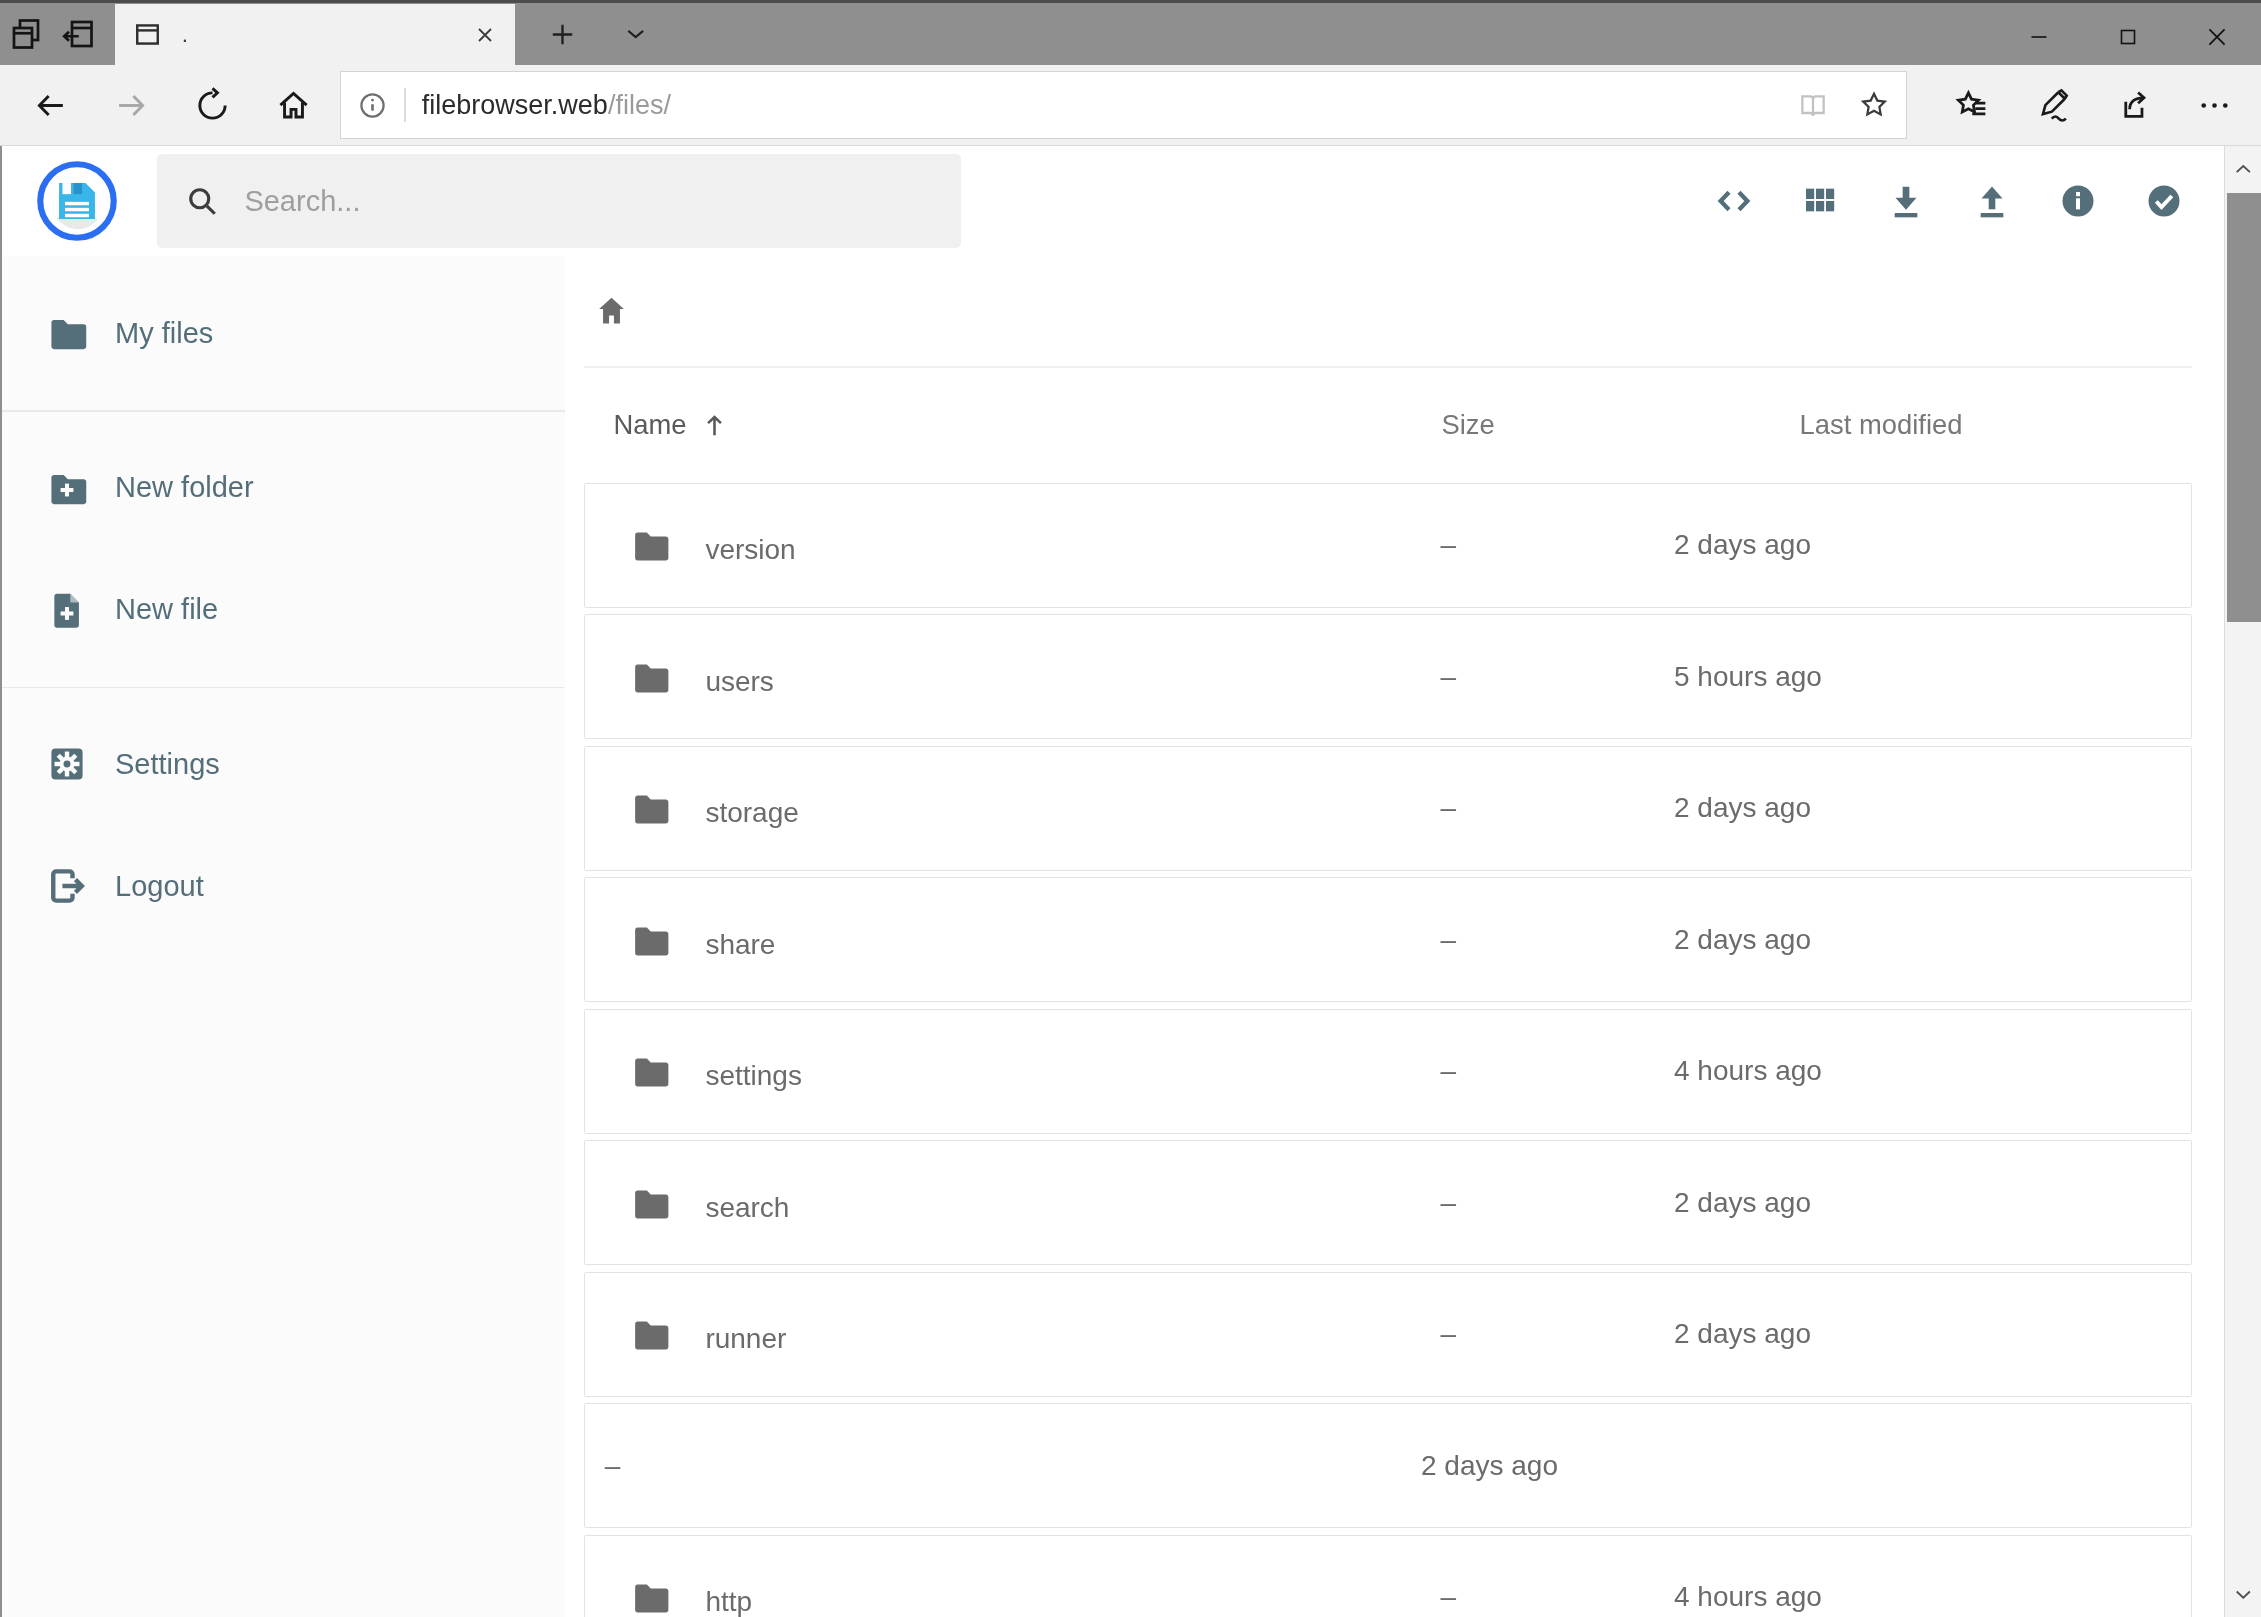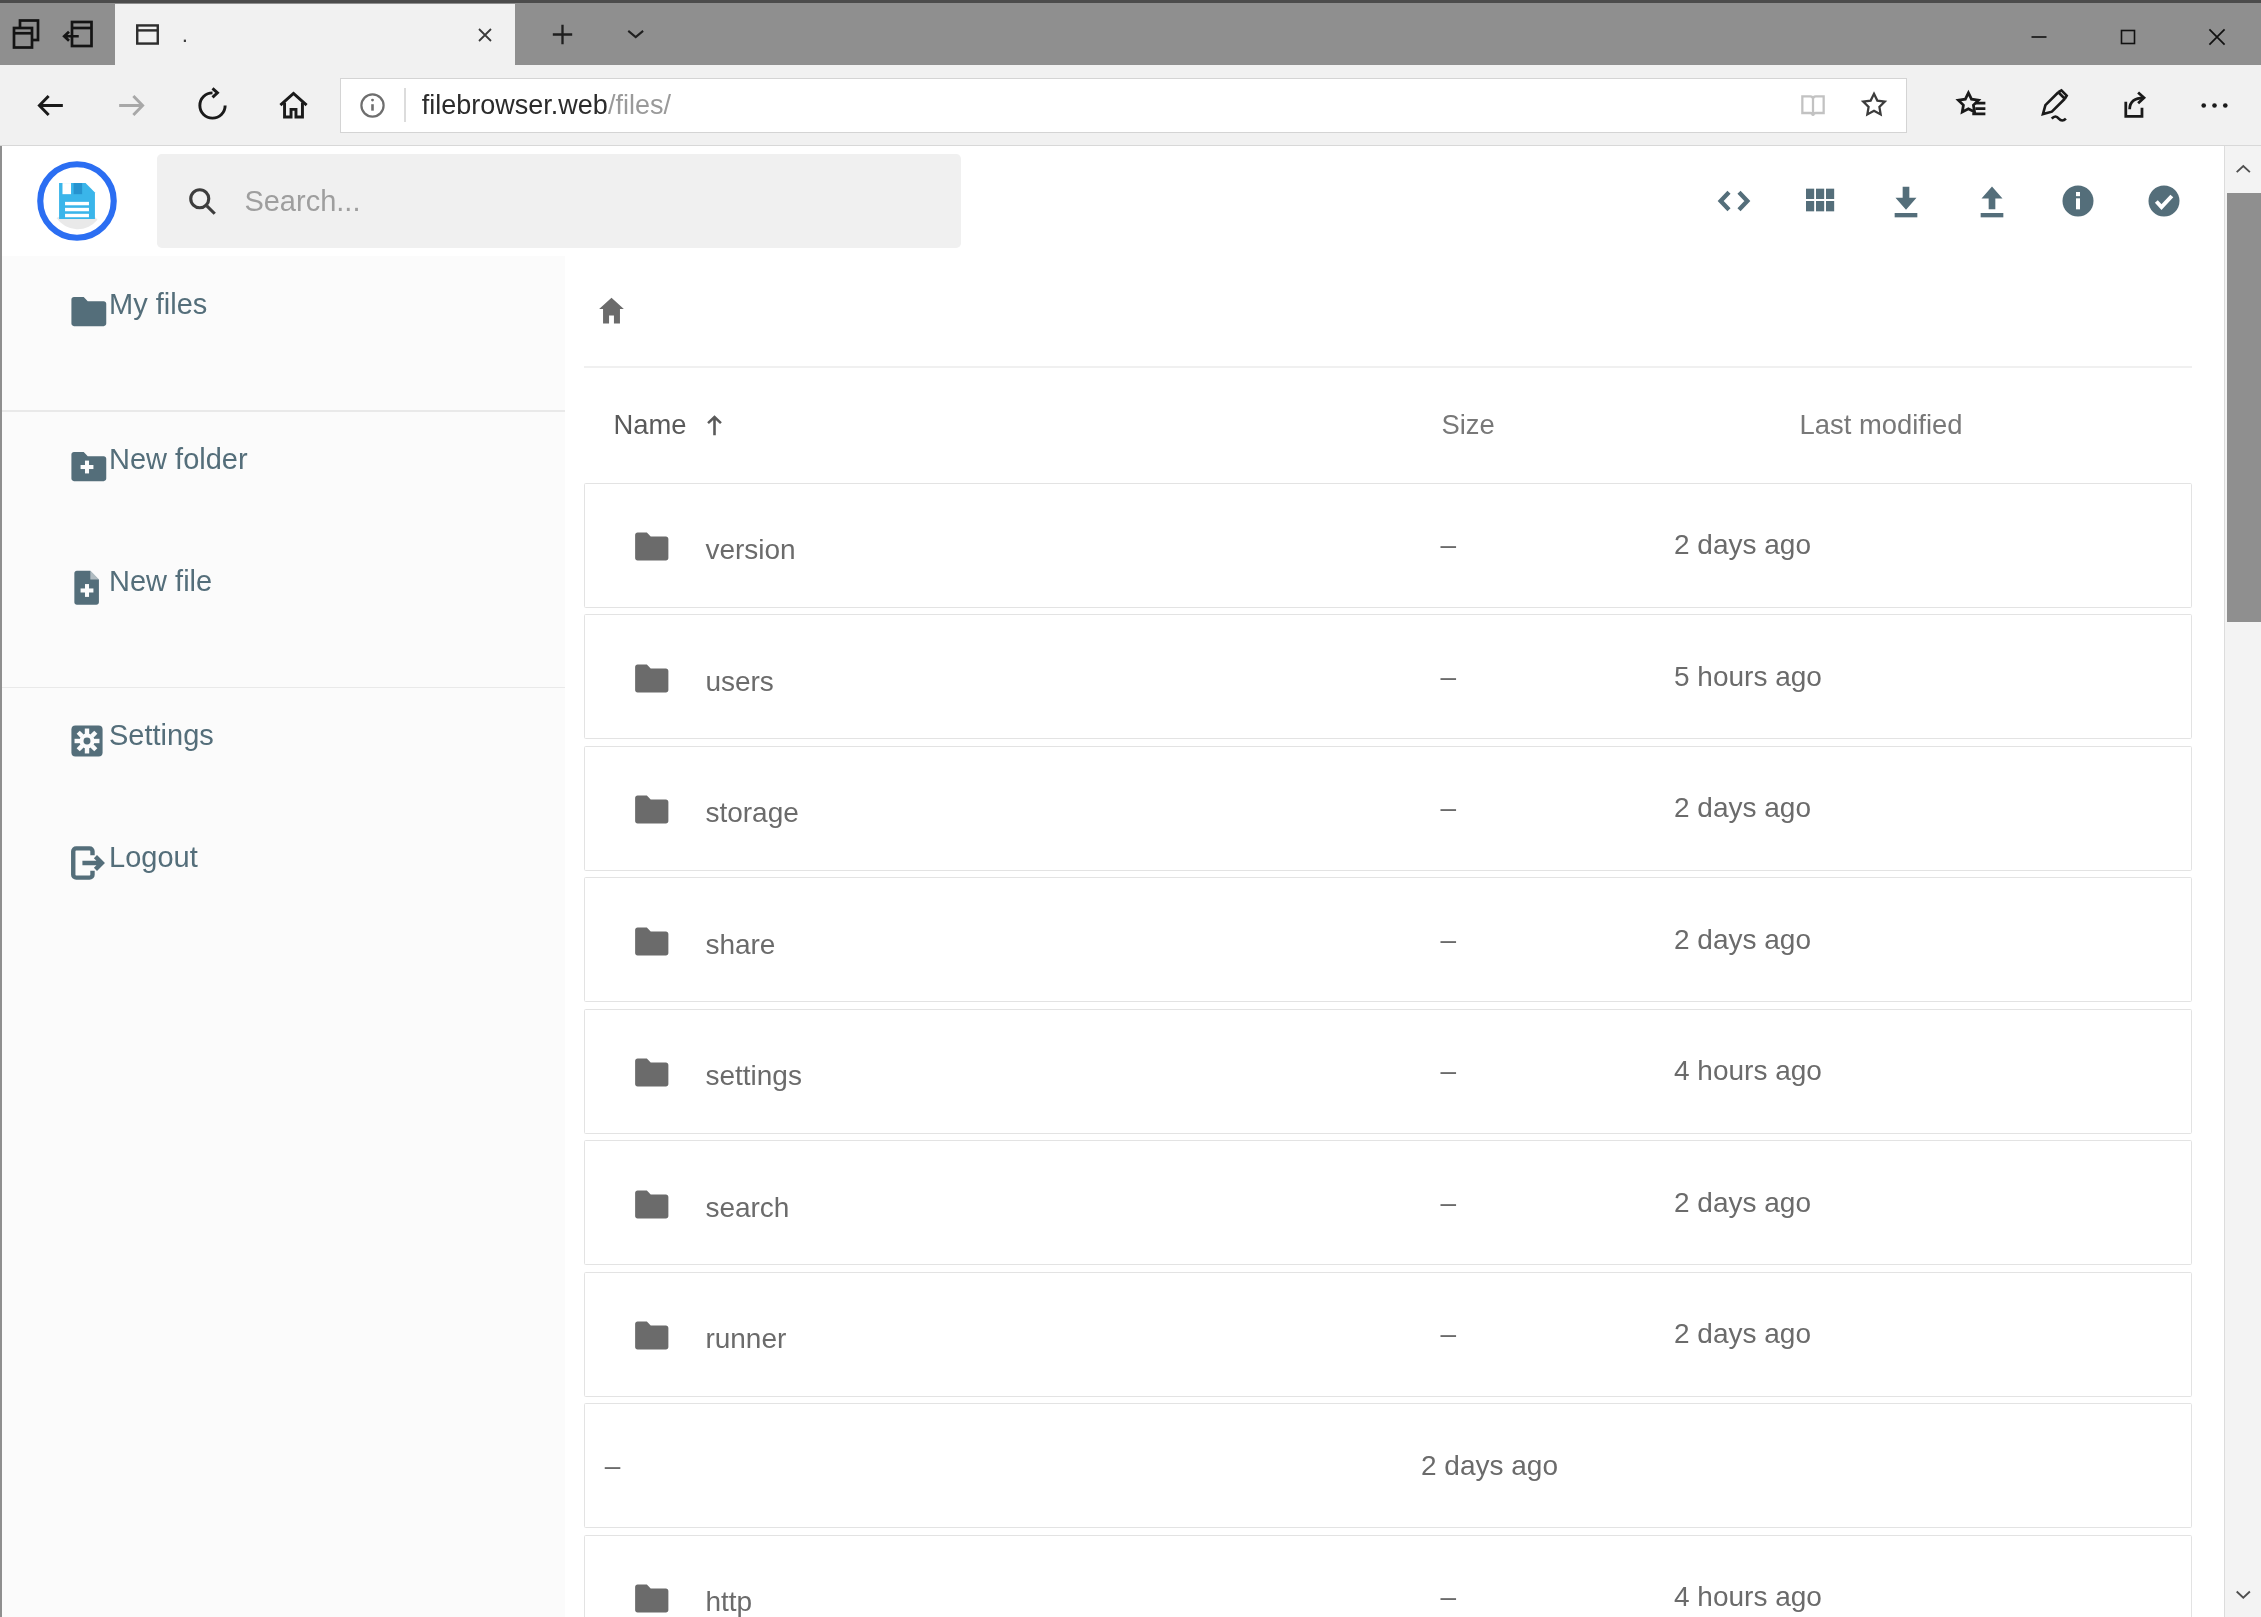--- a/index.html
+++ b/index.html
@@ -20,21 +20,21 @@
     display:flex;align-items:center;padding:0 18px;margin-left:11.3px}
   .tab-title{flex:1;font-size:22.6px;color:#3c3c3c;margin-left:19.4px;white-space:nowrap;overflow:hidden}
   .newtab,.tablist{margin-left:21px}
   .win-controls{position:absolute;right:0;top:3.2px;height:61px;display:flex}
   .win-btn{width:89px;height:61px;display:flex;align-items:center;justify-content:center}
 
   
   .toolbar{height:81px;background:var(--chrome);border-bottom:1.6px solid #d8d8d8;
     display:flex;align-items:center;padding:0 0 0 9.7px}
   .nav-btn{width:81px;height:71px;display:flex;align-items:center;justify-content:center}
-  .addressbar{flex:1;height:55px;background:#fff;border:1.6px solid #d4d4d4;
+  .addressbar{flex:1;height:68px;background:#fff;border:1.6px solid #d4d4d4;
     display:flex;align-items:center;padding:0 16px;margin:0 24px 0 6.5px}
   .addr-sep{width:1.6px;height:34px;background:#dcdcdc;margin:0 16px}
   .url{font-size:27px;flex:1;white-space:nowrap;overflow:hidden}
   .url .host{color:#2b2b2b}
   .url .path{color:#9a9a9a}
   .tool-right{display:flex;margin-right:6.5px}
   .tool-btn{width:81px;height:71px;display:flex;align-items:center;justify-content:center}
 
   
   .app{height:1472px;position:relative;display:flex;flex-direction:column}
@@ -47,21 +47,21 @@
   .searchbox input{border:none;outline:none;background:transparent;font-size:29px;
     color:#444;margin-left:24px;flex:1;font-family:inherit}
   .searchbox input::placeholder{color:#9e9e9e}
   .hdr-actions{display:flex;margin-left:auto;margin-right:54px}
   .hdr-btn{width:86px;height:94px;display:flex;align-items:center;justify-content:center;color:var(--slate)}
 
   .body{flex:1;display:flex;overflow:hidden}
 
   
   .sidebar{width:565px;background:#fbfbfb;padding-top:32px;flex:none}
-  .side-item{height:90px;display:flex;padding-left:65px;
+  .side-item{height:90px;display:flex;align-items:center;padding-left:45px;gap:26px;
     color:var(--slate);margin-bottom:32px}
   .side-item .lbl{font-size:29px}
   .side-div{height:1.6px;background:#e9e9e9;margin:14.5px 0 31px 0}
   .side-footer{margin:97px 0 0 48px;font-size:22px;color:#9e9e9e;line-height:37px}
 
   
   .main{flex:1;padding:0 69px 0 19.4px;overflow:hidden}
   .breadcrumb{height:110px;display:flex;align-items:center;padding-left:8px;color:#6b6b6b}
   .bc-divider{height:1.6px;background:#f0f0f0}
   .cols{display:grid;grid-template-columns:1fr 253px 517px;align-items:center}

